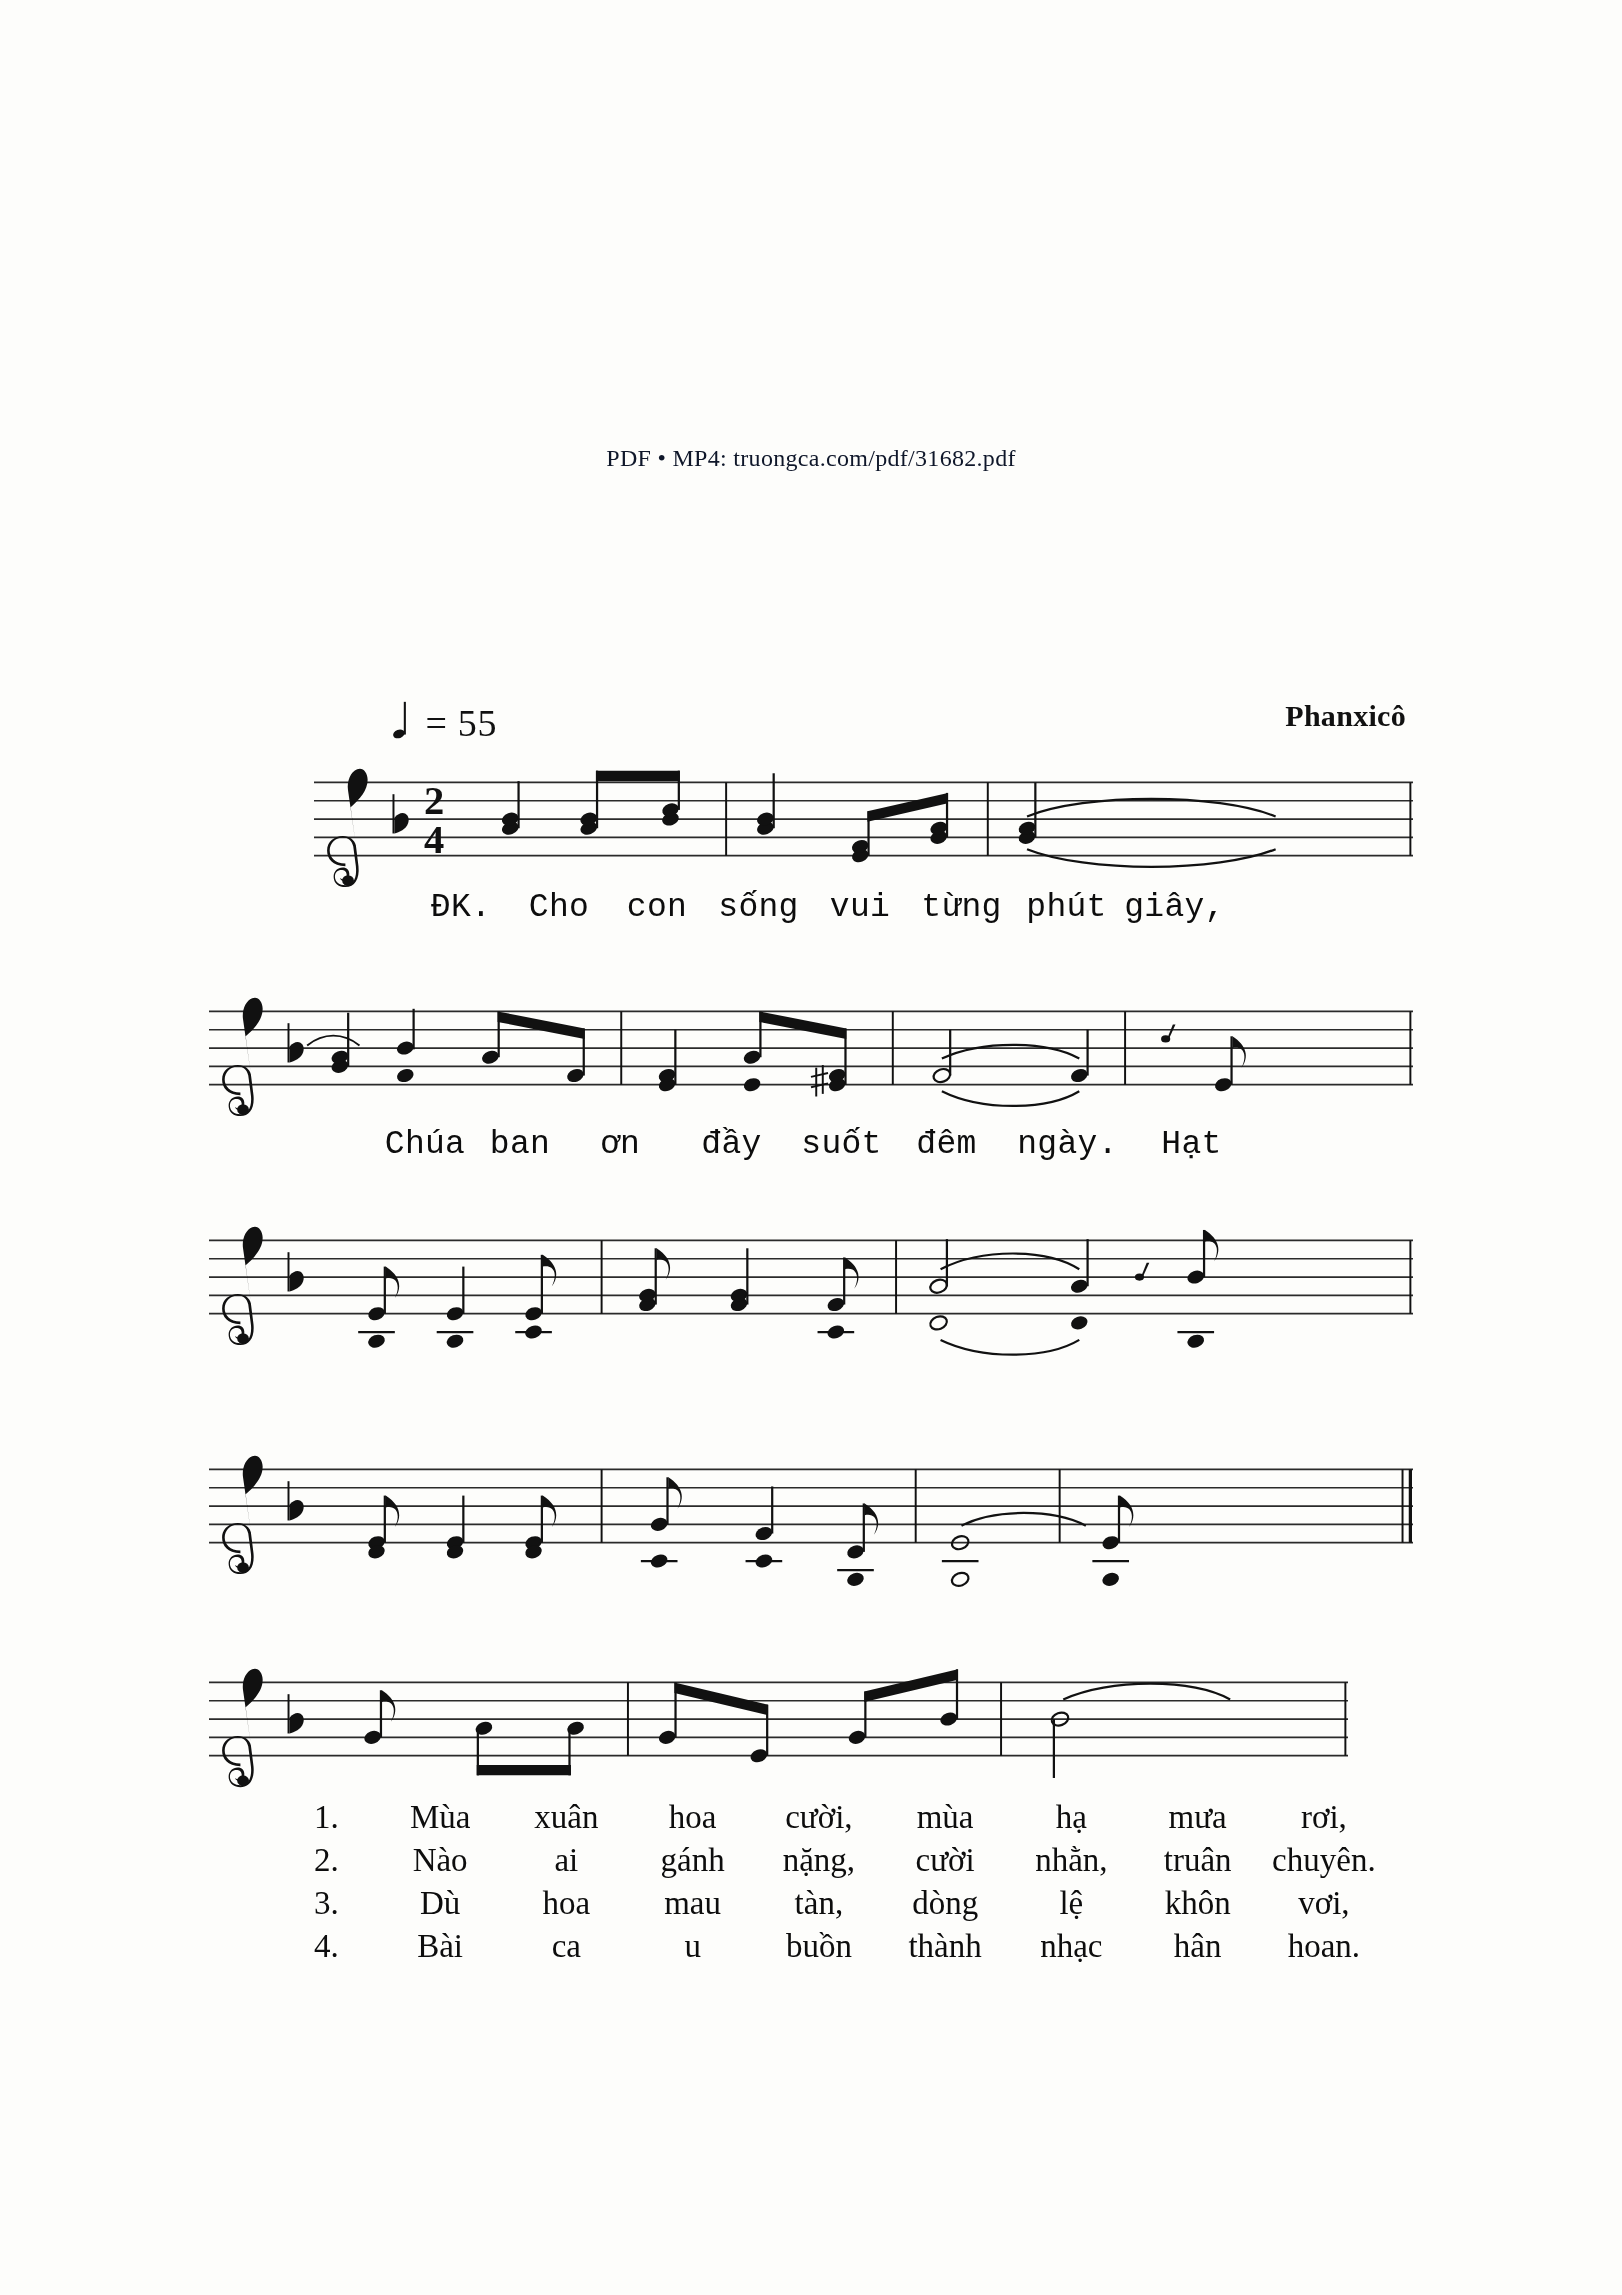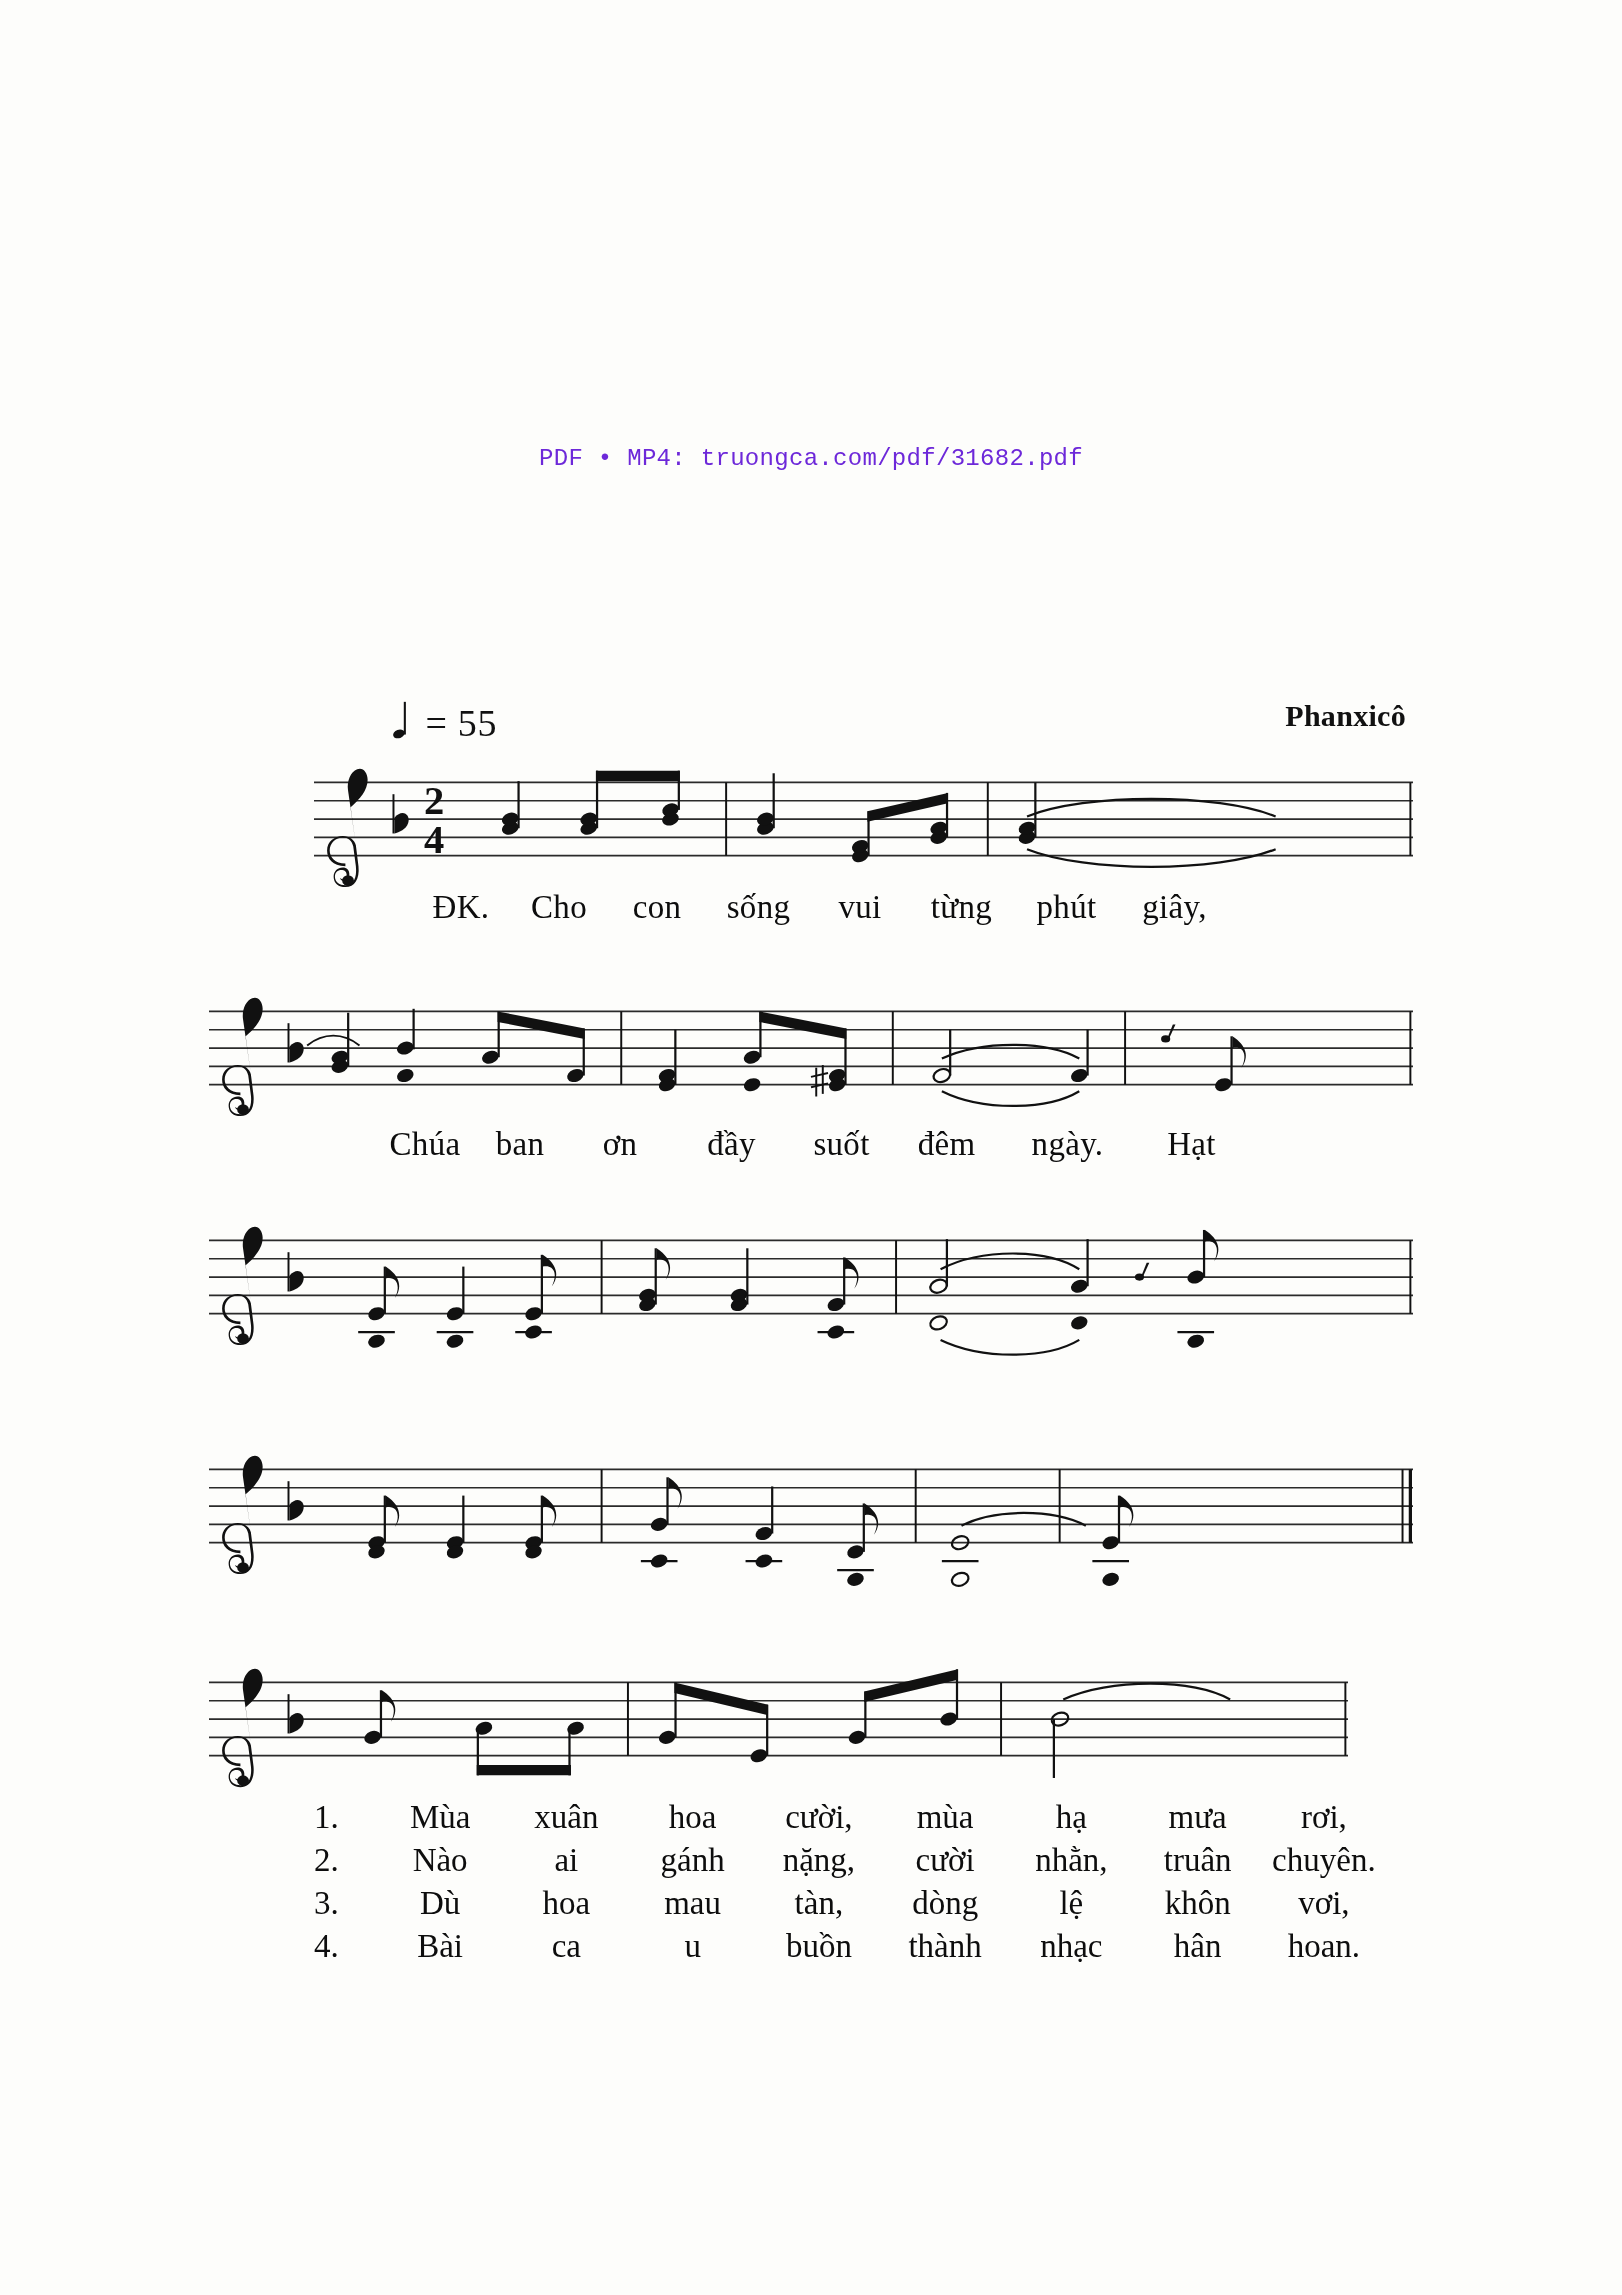--- a/index.html
+++ b/index.html
@@ -36,22 +36,22 @@
     color: #0b0b0b;
   }
   .source-line {
     position: absolute;
     left: 0;
     right: 0;
     top: 445px;
     text-align: center;
     font-size: 24px;
     letter-spacing: 0.3px;
-    font-family: Liberation Mono, monospace;
-    color: #6d28d9;
+    font-family: Liberation Serif, serif;
+    color: #0f172a;
   }
 
   
   .score {
     position: absolute;
     left: 0;
     top: 0;
     width: 1622px;
     height: 2295px;
   }
@@ -81,21 +81,21 @@
     font-size: 30px;
     font-weight: bold;
     font-family: "Liberation Serif", "DejaVu Serif", serif;
     letter-spacing: 0.3px;
   }
 
   
   .lyric-row {
     position: absolute;
     font-size: 33px;
-    font-family: Liberation Serif, serif;
+    font-family: Liberation Mono, monospace;
     white-space: nowrap;
     color: #0d0d0d;
     letter-spacing: 0.3px;
   }
   .lyric-row span.syl {
     display: inline-block;
     text-align: center;
   }
 
   

